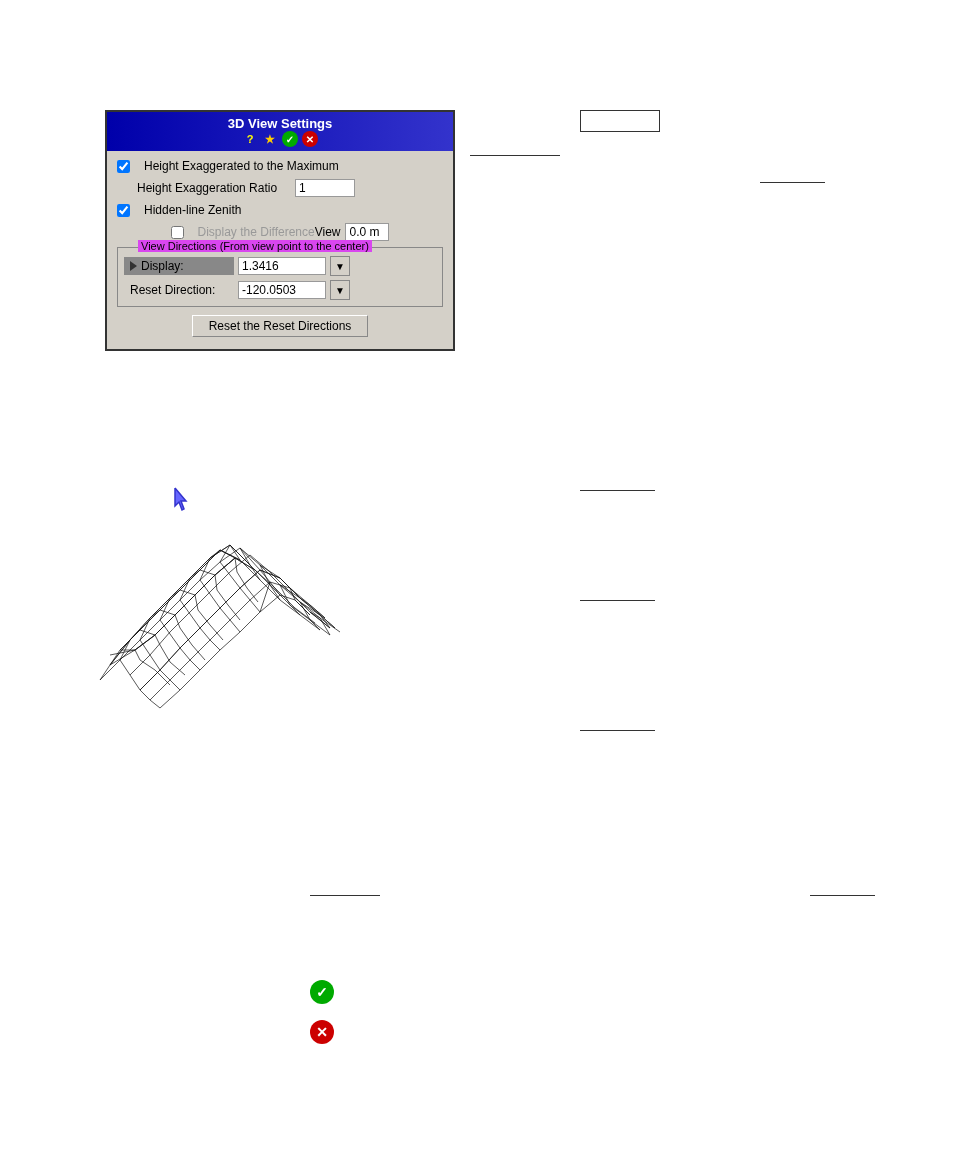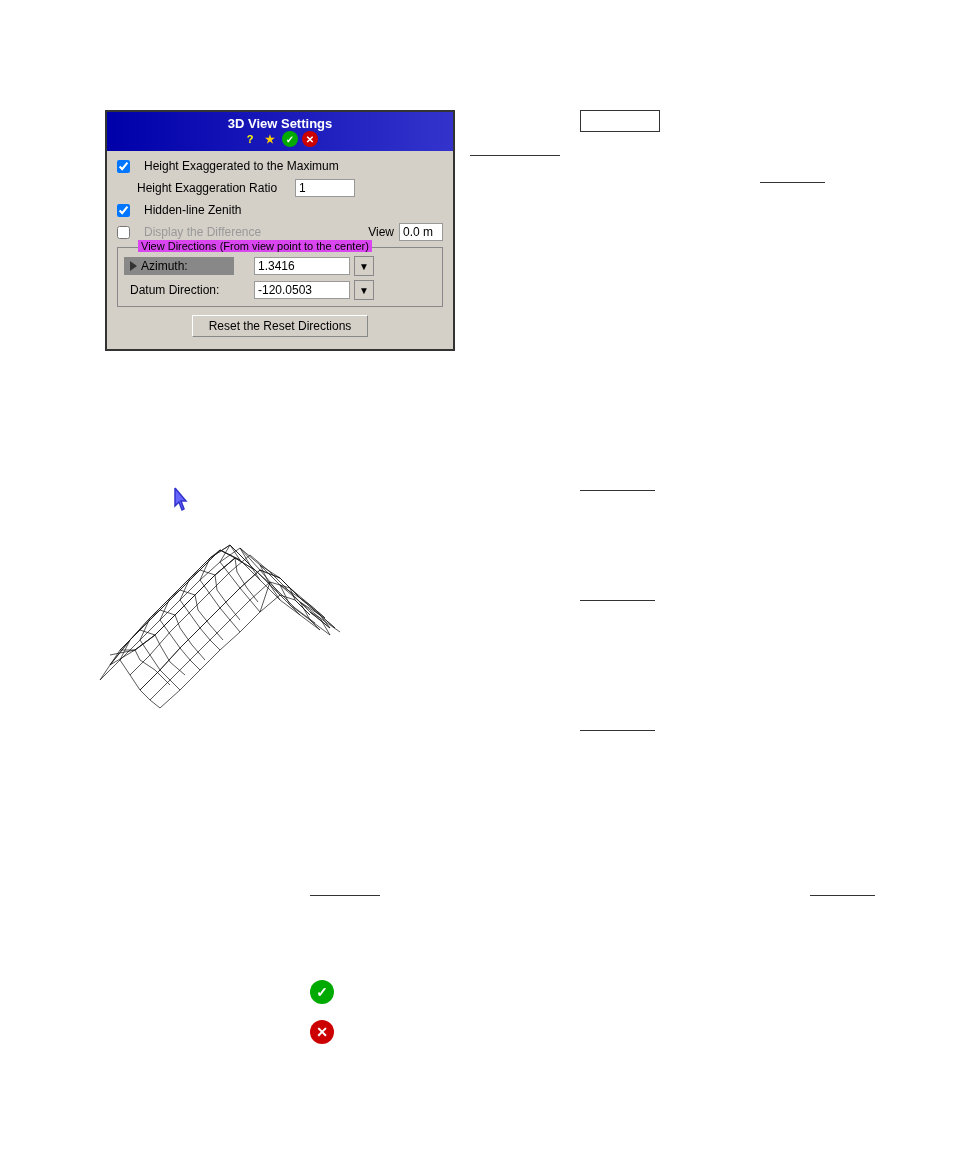--- a/index.html
+++ b/index.html
@@ -182,22 +182,21 @@
       align-items: center;
       gap: 4px;
       width: 110px;
     }
 
     .direction-input {
       border: 1px solid #999;
       background: white;
       padding: 1px 3px;
       font-size: 12px;
-      width: 96px;
-      margin-left: 16px;
+      width: 88px;
     }
 
     .dropdown-btn {
       border: 1px solid #888;
       background: #d4d0c8;
       width: 20px;
       height: 20px;
       display: flex;
       align-items: center;
       justify-content: center;
@@ -301,45 +300,45 @@
     <div class="field-row">
       <span class="field-label">Height Exaggeration Ratio</span>
       <input type="text" class="field-input" value="1" style="">
     </div>
 
     <div class="checkbox-row">
       <input type="checkbox" checked="" style="">
       <span class="checkbox-label">Hidden-line Zenith</span>
     </div>
 
-    <div style="display:flex; align-items:center; justify-content:space-between; margin-bottom:6px;">
+    <div style="display:flex; align-items:center; justify-content:center; margin-bottom:6px;">
       <div class="checkbox-row" style="margin-bottom:0;">
         <input type="checkbox" style="">
         <span class="checkbox-label disabled">Display the Difference</span>
       </div>
       <div style="display:flex; align-items:center; gap:5px;">
         <span style="font-size:12px;">View</span>
         <input type="text" class="datum-input" value="0.0 m" style="">
       </div>
     </div>
 
     <div class="view-directions-group">
       <span class="group-legend">View Directions (From view point to the center)</span>
 
       <div class="direction-row">
         <div class="azimuth-label-bg">
           <span class="arrow-right"></span>
-          <span>Azimuth:</span>
+          <span>Display:</span>
         </div>
         <input type="text" class="direction-input" value="1.3416" style="">
         <div class="dropdown-btn">▼</div>
       </div>
 
       <div class="direction-row">
-        <div style="width:110px; font-size:12px; padding: 2px 6px;">Datum Direction:</div>
+        <div style="width:110px; font-size:12px; padding: 2px 6px;">Reset Direction:</div>
         <input type="text" class="direction-input" value="-120.0503" style="">
         <div class="dropdown-btn">▼</div>
       </div>
     </div>
 
     <button class="reset-btn">Reset the Reset Directions</button>
   </div>
 </div>
 
 <div class="rect-outline" style="top:110px; left:580px; width:80px; height:22px;"></div>

